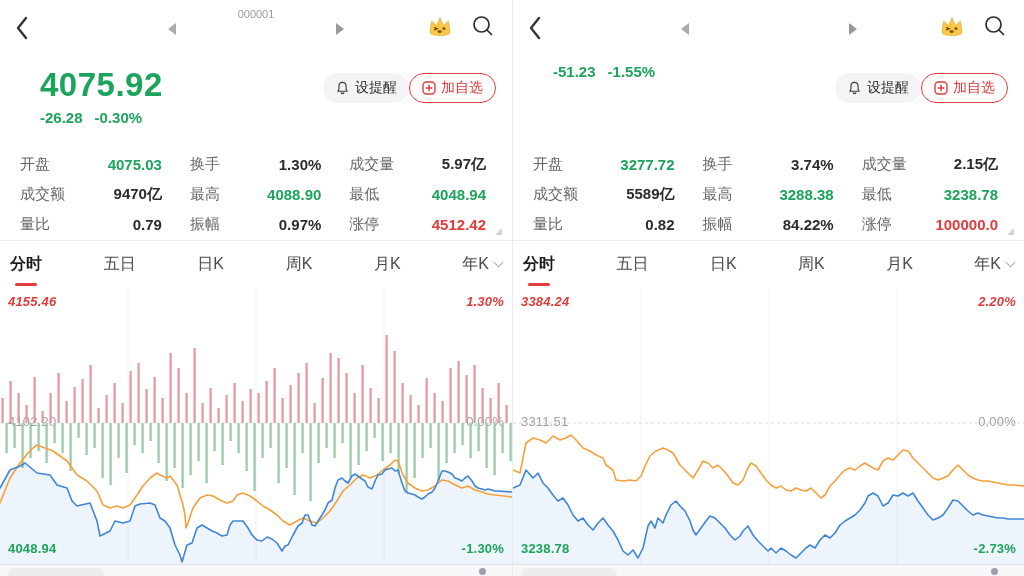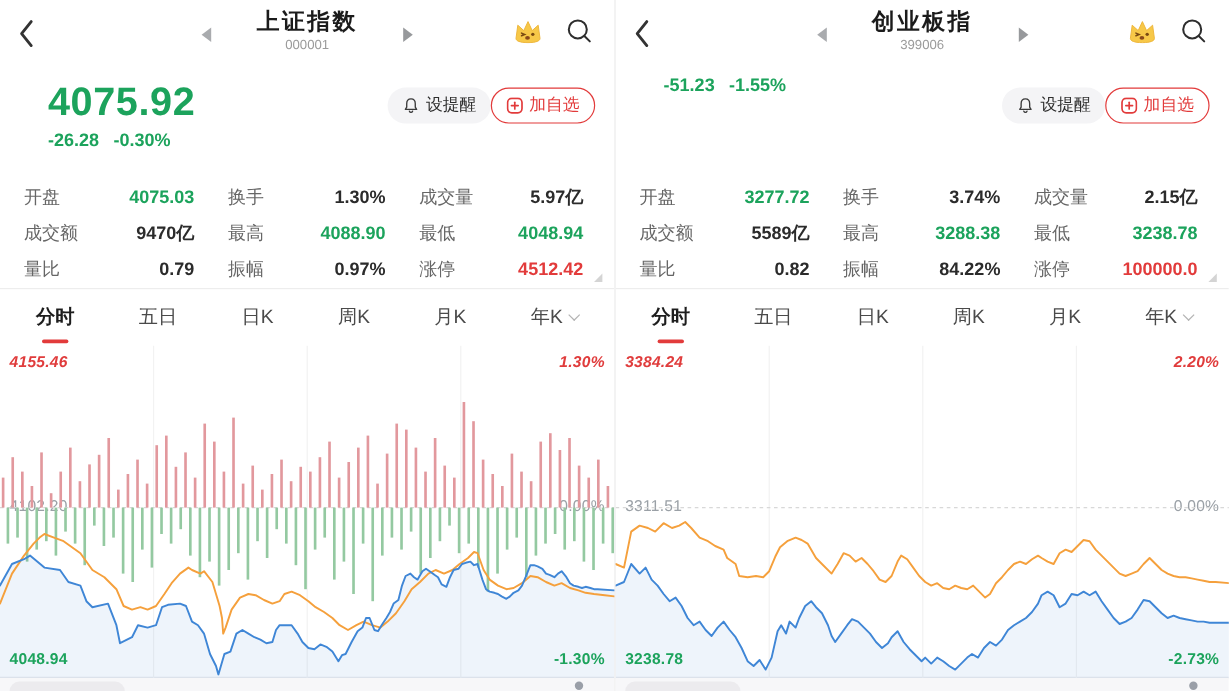--- a/index.html
+++ b/index.html
@@ -37,21 +37,21 @@
   .stat{display:flex;justify-content:space-between;align-items:center;font-size:15px;height:28px;}
   .s-label{color:#666;}
   .s-value{font-weight:bold;color:#2b2b2b;}
   .v-green{color:#1ca35c;}
   .v-red{color:#e23b3b;}
   .expand-tri{position:absolute;right:10px;bottom:5px;width:0;height:0;border-left:7px solid transparent;border-bottom:7px solid #c9c9c9;opacity:.8;}
 
   .hdiv{height:1px;background:#ededed;}
 
   
-  .tabs{height:47px;display:flex;align-items:center;justify-content:space-between;padding:0 28px;box-sizing:border-box;}
+  .tabs{height:47px;display:flex;align-items:center;justify-content:space-between;padding:0 8px;box-sizing:border-box;}
   .tab{font-size:16px;color:#4a4a4a;position:relative;cursor:pointer;padding:4px 2px;}
   .tab.active{color:#1d1d1d;font-weight:bold;}
   .tab.active::after{content:"";position:absolute;left:50%;transform:translateX(-50%);bottom:-7px;width:22px;height:3px;border-radius:2px;background:#e23b3b;}
   .caret{display:inline-block;width:6px;height:6px;border-right:1.5px solid #b3b3b3;border-bottom:1.5px solid #b3b3b3;transform:rotate(45deg);margin-left:6px;vertical-align:3px;}
 
   
   .chart{position:relative;height:277px;border-bottom:1px solid #ececec;box-sizing:content-box;}
   .chart svg{position:absolute;left:0;top:0;z-index:2;}
   .lbl{position:absolute;font-size:13px;font-weight:bold;letter-spacing:0.2px;}
   .lbl.red{color:#e03c3c;}
@@ -73,21 +73,20 @@
 
 <div class="app">
 
   <div class="panel">
     <div class="hdr">
       <svg class="back-btn" viewBox="0 0 14 26">
           <polyline points="11,3 3,13 11,23" fill="none" stroke="#333" stroke-width="2.4" stroke-linecap="round" stroke-linejoin="round"></polyline>
         </svg>
       <div class="tri tri-left"></div>
       <div class="hdr-center">
-        <div class="hdr-title">上证指数</div>
         <div class="hdr-code">000001</div>
       </div>
       <div class="tri tri-right"></div>
       <svg class="crown-icon" viewBox="0 0 28 26">
         <path d="M4 19 C4 21 7 22.5 14 22.5 C21 22.5 24 21 24 19 L22.5 8 L17.5 12.5 L14 5 L10.5 12.5 L5.5 8 Z" fill="#f7c848" stroke="#edb53a" stroke-width="0.8"></path>
         <path d="M8.6 14.6 l2.6 1.1 l-2.6 1.1" stroke="#7a4a12" stroke-width="1.3" fill="none" stroke-linecap="round"></path>
         <circle cx="18" cy="15.6" r="1.4" fill="#7a4a12"></circle>
         <ellipse cx="13.6" cy="18.6" rx="2" ry="1.5" fill="#8a4a1a"></ellipse>
       </svg>
       <svg class="search-icon" viewBox="0 0 24 24">
@@ -324,24 +323,20 @@
       <div class="bdot"></div>
     </div>
   </div>
 
   <div class="panel right">
     <div class="hdr">
       <svg class="back-btn" viewBox="0 0 14 26">
           <polyline points="11,3 3,13 11,23" fill="none" stroke="#333" stroke-width="2.4" stroke-linecap="round" stroke-linejoin="round"></polyline>
         </svg>
       <div class="tri tri-left"></div>
-      <div class="hdr-center">
-        <div class="hdr-title">创业板指</div>
-        <div class="hdr-code">399006</div>
-      </div>
       <div class="tri tri-right"></div>
       <svg class="crown-icon" viewBox="0 0 28 26">
         <path d="M4 19 C4 21 7 22.5 14 22.5 C21 22.5 24 21 24 19 L22.5 8 L17.5 12.5 L14 5 L10.5 12.5 L5.5 8 Z" fill="#f7c848" stroke="#edb53a" stroke-width="0.8"></path>
         <path d="M8.6 14.6 l2.6 1.1 l-2.6 1.1" stroke="#7a4a12" stroke-width="1.3" fill="none" stroke-linecap="round"></path>
         <circle cx="18" cy="15.6" r="1.4" fill="#7a4a12"></circle>
         <ellipse cx="13.6" cy="18.6" rx="2" ry="1.5" fill="#8a4a1a"></ellipse>
       </svg>
       <svg class="search-icon" viewBox="0 0 24 24">
           <circle cx="10.5" cy="10.5" r="7.5" fill="none" stroke="#2e2e2e" stroke-width="1.7"></circle>
           <line x1="16" y1="16" x2="20.5" y2="20.5" stroke="#2e2e2e" stroke-width="1.7" stroke-linecap="round"></line>

